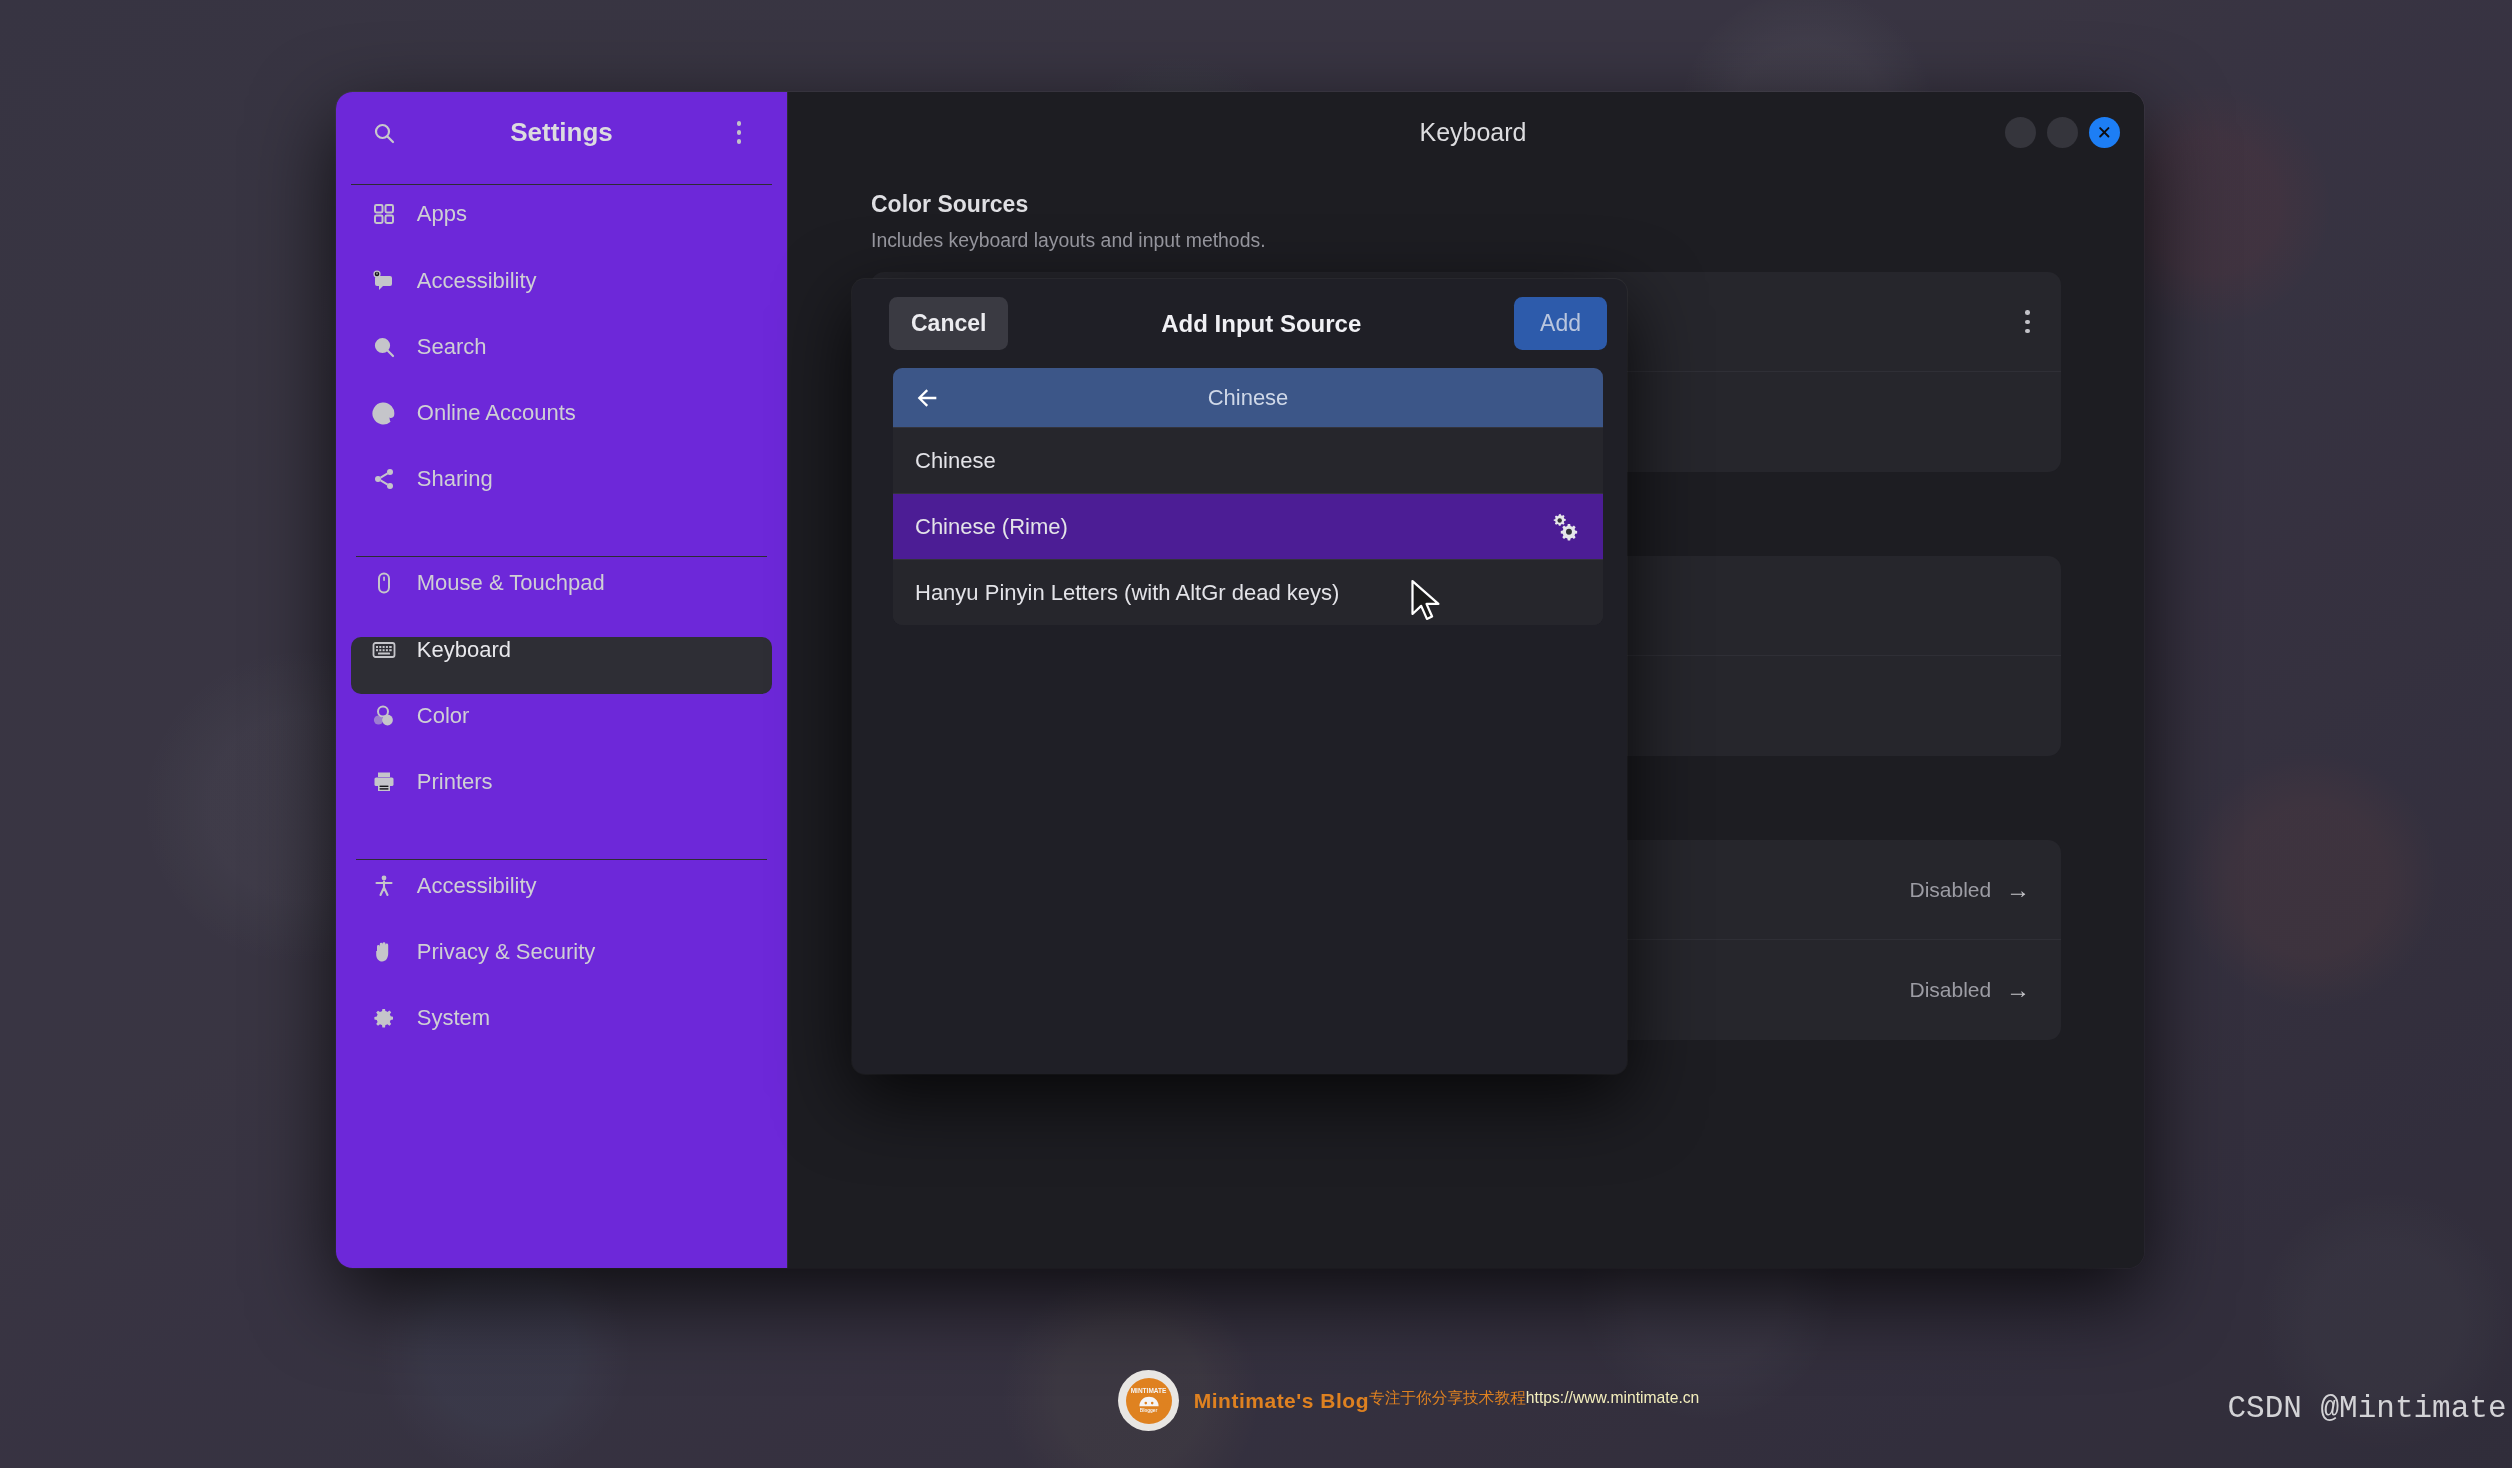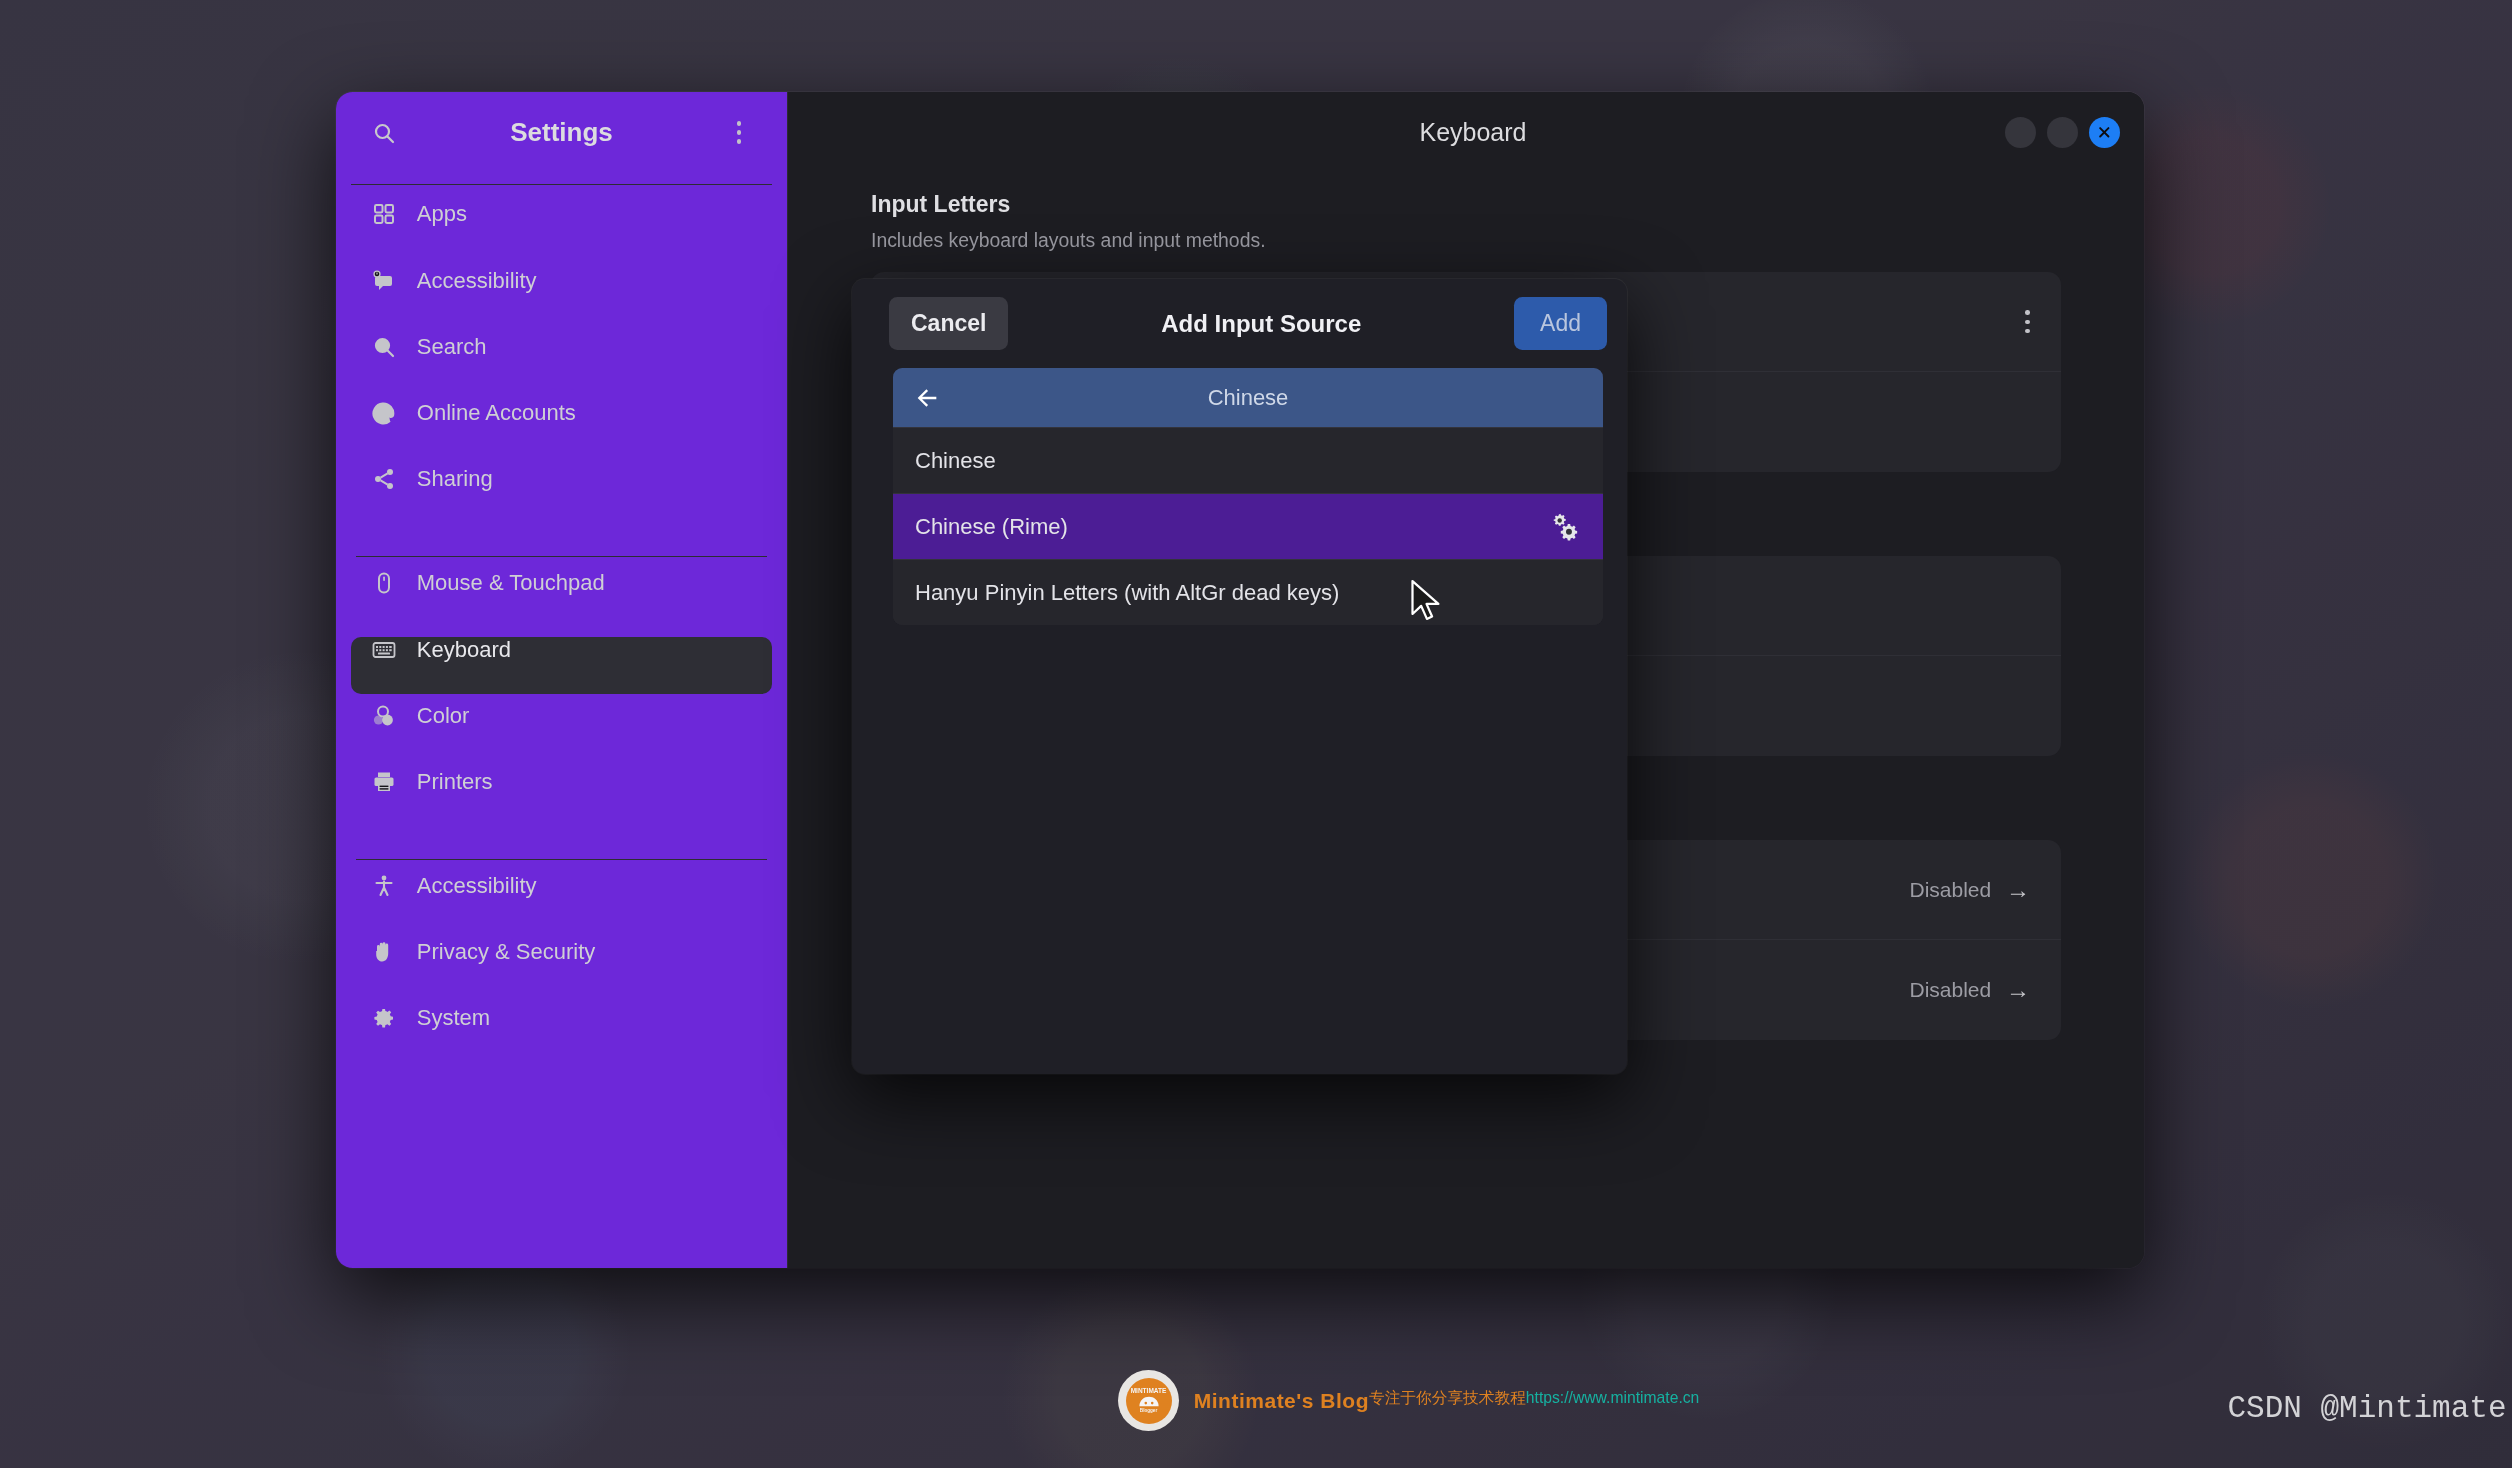--- a/index.html
+++ b/index.html
@@ -322,21 +322,21 @@
   }
   #blog-logo-inner {
     width: 46px; height: 46px; border-radius: 50%;
     background: #e8861f;
     display: flex; flex-direction: column; align-items: center; justify-content: center;
     color: #fff; font-size: 6.5px; font-weight: bold; line-height: 1.1;
   }
   #blog-text { display: flex; flex-direction: row; line-height: 1.12; }
   #blog-title { color: #e8861f; font-size: 21px; font-weight: bold; letter-spacing: 0.5px; }
   #blog-cn { color: #e8861f; font-size: 15.7px; }
-  #blog-url { color: #14b8a6; font-size: 15.7px; }
+  #blog-url { color: #fef9c3; font-size: 15.7px; }
 
   #csdn-watermark {
     position: absolute;
     right: 5.5px; top: 1391px;
     color: #d3d3d6;
     font-size: 31px;
     z-index: 50;
     font-family: Liberation Mono, monospace;
   }
 </style>
@@ -523,21 +523,21 @@
           <svg viewBox="0 0 24 24">
               <line x1="6" y1="6" x2="18" y2="18" stroke="#0d0d12" stroke-width="2.8" stroke-linecap="round"></line>
               <line x1="18" y1="6" x2="6" y2="18" stroke="#0d0d12" stroke-width="2.8" stroke-linecap="round"></line>
             </svg>
         </div>
       </div>
     </div>
 
     <div id="content-scroll">
 
-      <div class="section-title">Input Letters</div>
+      <div class="section-title">Color Sources</div>
       <div class="section-sub">Includes keyboard layouts and input methods.</div>
 
       <div class="card">
         <div class="card-row">
           <span class="spacer"></span>
           <span class="dots-v">
               <i></i>
               <i></i>
               <i></i>
             </span>

